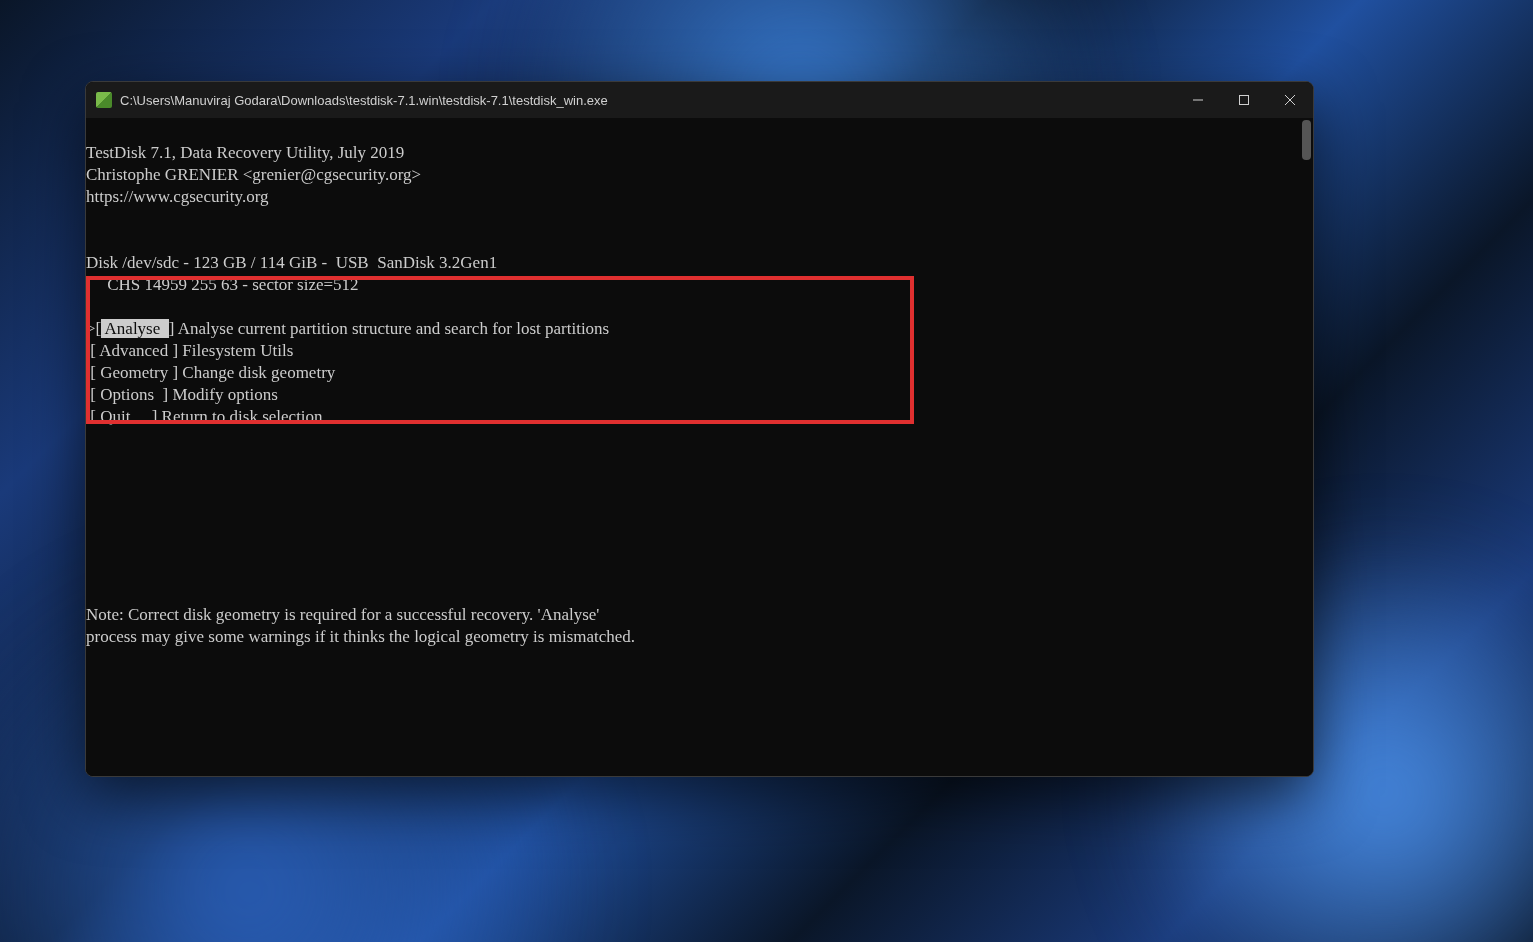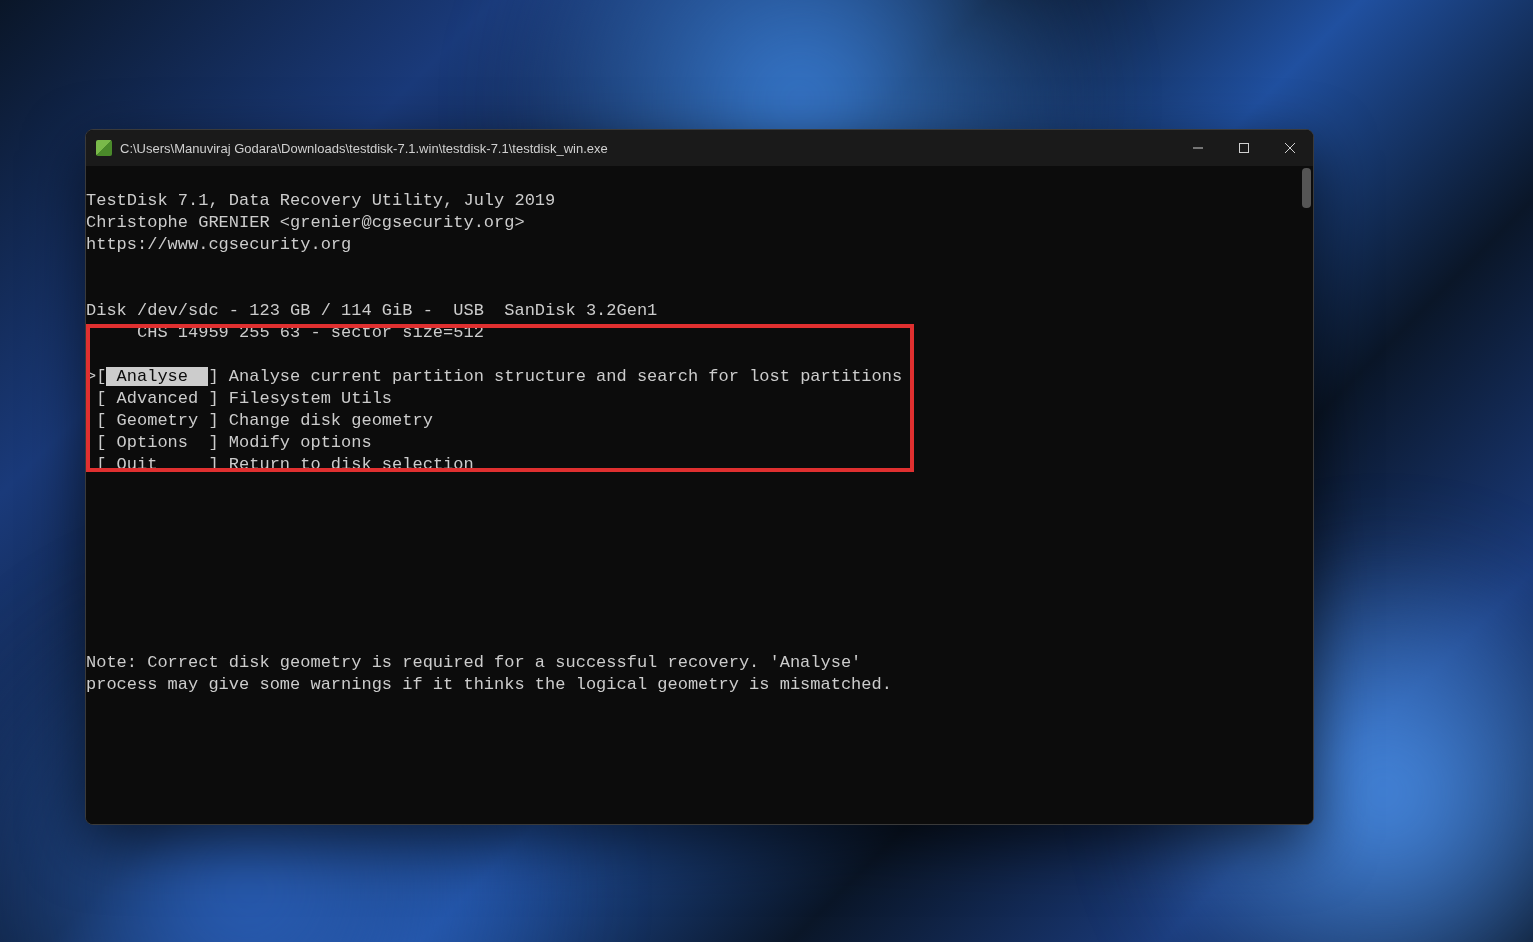--- a/index.html
+++ b/index.html
@@ -25,21 +25,20 @@
   top: 81px;
   width: 1229px;
   height: 696px;
   background: #0c0c0c;
   border: 1px solid #3a3a3a;
   border-radius: 8px;
   box-shadow: 0 20px 60px rgba(0,0,0,0.6);
   display: flex;
   flex-direction: column;
   overflow: hidden;
-  margin-top: 48px;
 }
 .titlebar {
   height: 36px;
   background: #1a1a1a;
   display: flex;
   align-items: center;
   padding-left: 10px;
 }
 .app-icon {
   width: 16px; height: 16px;
@@ -63,21 +62,21 @@
   justify-content: center;
   color: #d0d0d0;
   cursor: pointer;
 }
 .winbtn svg { width: 10px; height: 10px; stroke: currentColor; stroke-width: 1; fill: none; }
 
 .terminal {
   flex: 1;
   background: #0c0c0c;
   color: #cccccc;
-  font-family: Liberation Mono, monospace;
+  font-family: Liberation Serif, serif;
   font-size: 17px;
   line-height: 22px;
   padding: 2px 0 0 0;
   position: relative;
   white-space: pre;
 }
 .selected-item .sel-label {
   background: #cccccc;
   color: #0c0c0c;
 }

